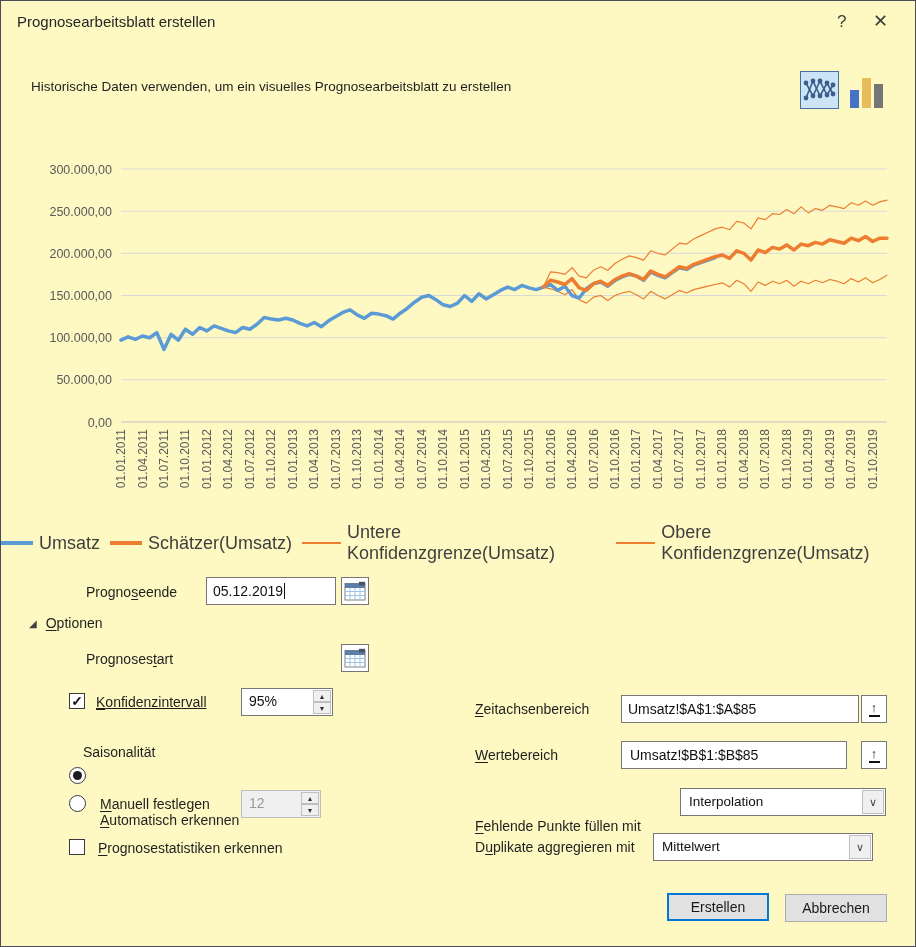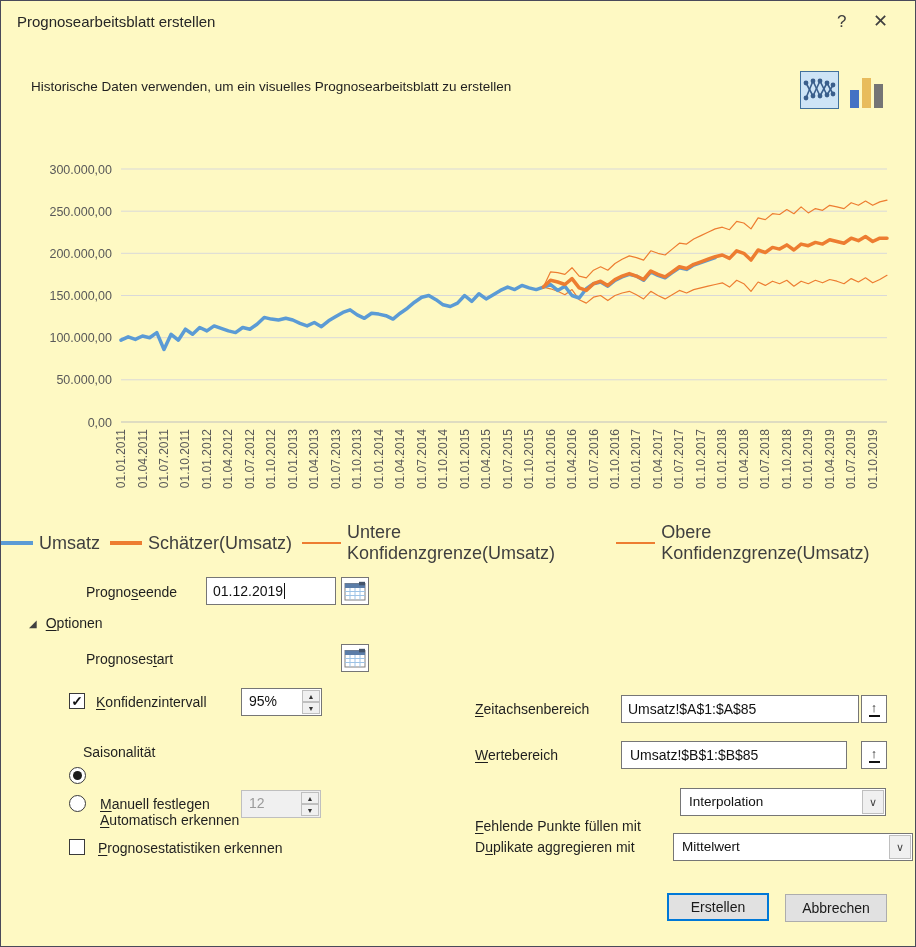--- a/index.html
+++ b/index.html
@@ -183,21 +183,21 @@
     <div class="legend-item">
       <span class="swatch thin" style="background: rgb(237, 125, 49); height: 2px;"></span>
       <span>Obere Konfidenzgrenze(Umsatz)</span>
     </div>
   </div>
 
   <div class="abs flabel" style="left:85px; top:583px;">
     <span>Progno</span><span class="acc">s</span><span>eende</span>
   </div>
   <div class="abs tinput" style="left:205px; top:576px; width:130px; height:28px;">
-    <span>01.12.2019</span>
+    <span>05.12.2019</span>
       <span class="caret"></span>
   </div>
   <div class="abs icon-btn" style="left:340px; top:576px; width:28px; height:28px;">
     <svg class="cal" viewBox="0 0 22 20">
       <rect x="1" y="2.5" width="20" height="16.5" fill="#fff" stroke="#808080" stroke-width="1"></rect>
       <rect x="1" y="2.5" width="20" height="4.5" fill="#5B7DA8"></rect>
       <rect x="15" y="0.8" width="6" height="3.5" fill="#44546A"></rect>
       <g stroke="#9DC3E6" stroke-width="1">
         <line x1="1" y1="10.5" x2="21" y2="10.5"></line>
           <line x1="1" y1="14.5" x2="21" y2="14.5"></line>
@@ -227,24 +227,24 @@
         <line x1="6" y1="7" x2="6" y2="19"></line>
           <line x1="11" y1="7" x2="11" y2="19"></line>
           <line x1="16" y1="7" x2="16" y2="19"></line>
       </g>
     </svg>
   </div>
 
   <div class="abs checkbox" style="left:68px; top:692px;">
     <span>✓</span>
   </div>
-  <div class="abs flabel" style="left:95px; top:693px;">
+  <div class="abs flabel" style="left:95px; top:693px;text-decoration:underline;">
     <span class="acc">K</span><span>onfidenzintervall</span>
   </div>
-  <div class="abs spin" style="left:240px; top:687px; width:81px; height:28px;">
+  <div class="abs spin" style="left:240px; top:687px; width:92px; height:28px;">
     <span class="val">95%</span>
     <span class="btns">
       <span class="sb">▲</span>
       <span class="sb">▼</span>
     </span>
   </div>
 
   <div class="abs flabel" style="left:82px; top:743px;">Saisonalität</div>
 
   <div class="abs radio" style="left:68px; top:766px;">
@@ -297,21 +297,21 @@
     <span class="acc">F</span><span>ehlende Punkte füllen mit</span>
   </div>
   <div class="abs combo" style="left:679px; top:787px; width:206px; height:28px;">
     <span class="cval">Interpolation</span>
     <span class="cbtn">∨</span>
   </div>
 
   <div class="abs flabel" style="left:474px; top:838px;">
     <span>D</span><span class="acc">u</span><span>plikate aggregieren mit</span>
   </div>
-  <div class="abs combo" style="left:672px; top:832px; width:240px; height:28px;">
+  <div class="abs combo" style="left:652px; top:832px; width:220px; height:28px;">
     <span class="cval">Mittelwert</span>
     <span class="cbtn">∨</span>
   </div>
 
   <div class="abs btn default" style="left:666px; top:892px; width:102px;">Erstellen</div>
   <div class="abs btn normal" style="left:784px; top:893px; width:102px;">Abbrechen</div>
 
 </div>
 
 </body></html>

